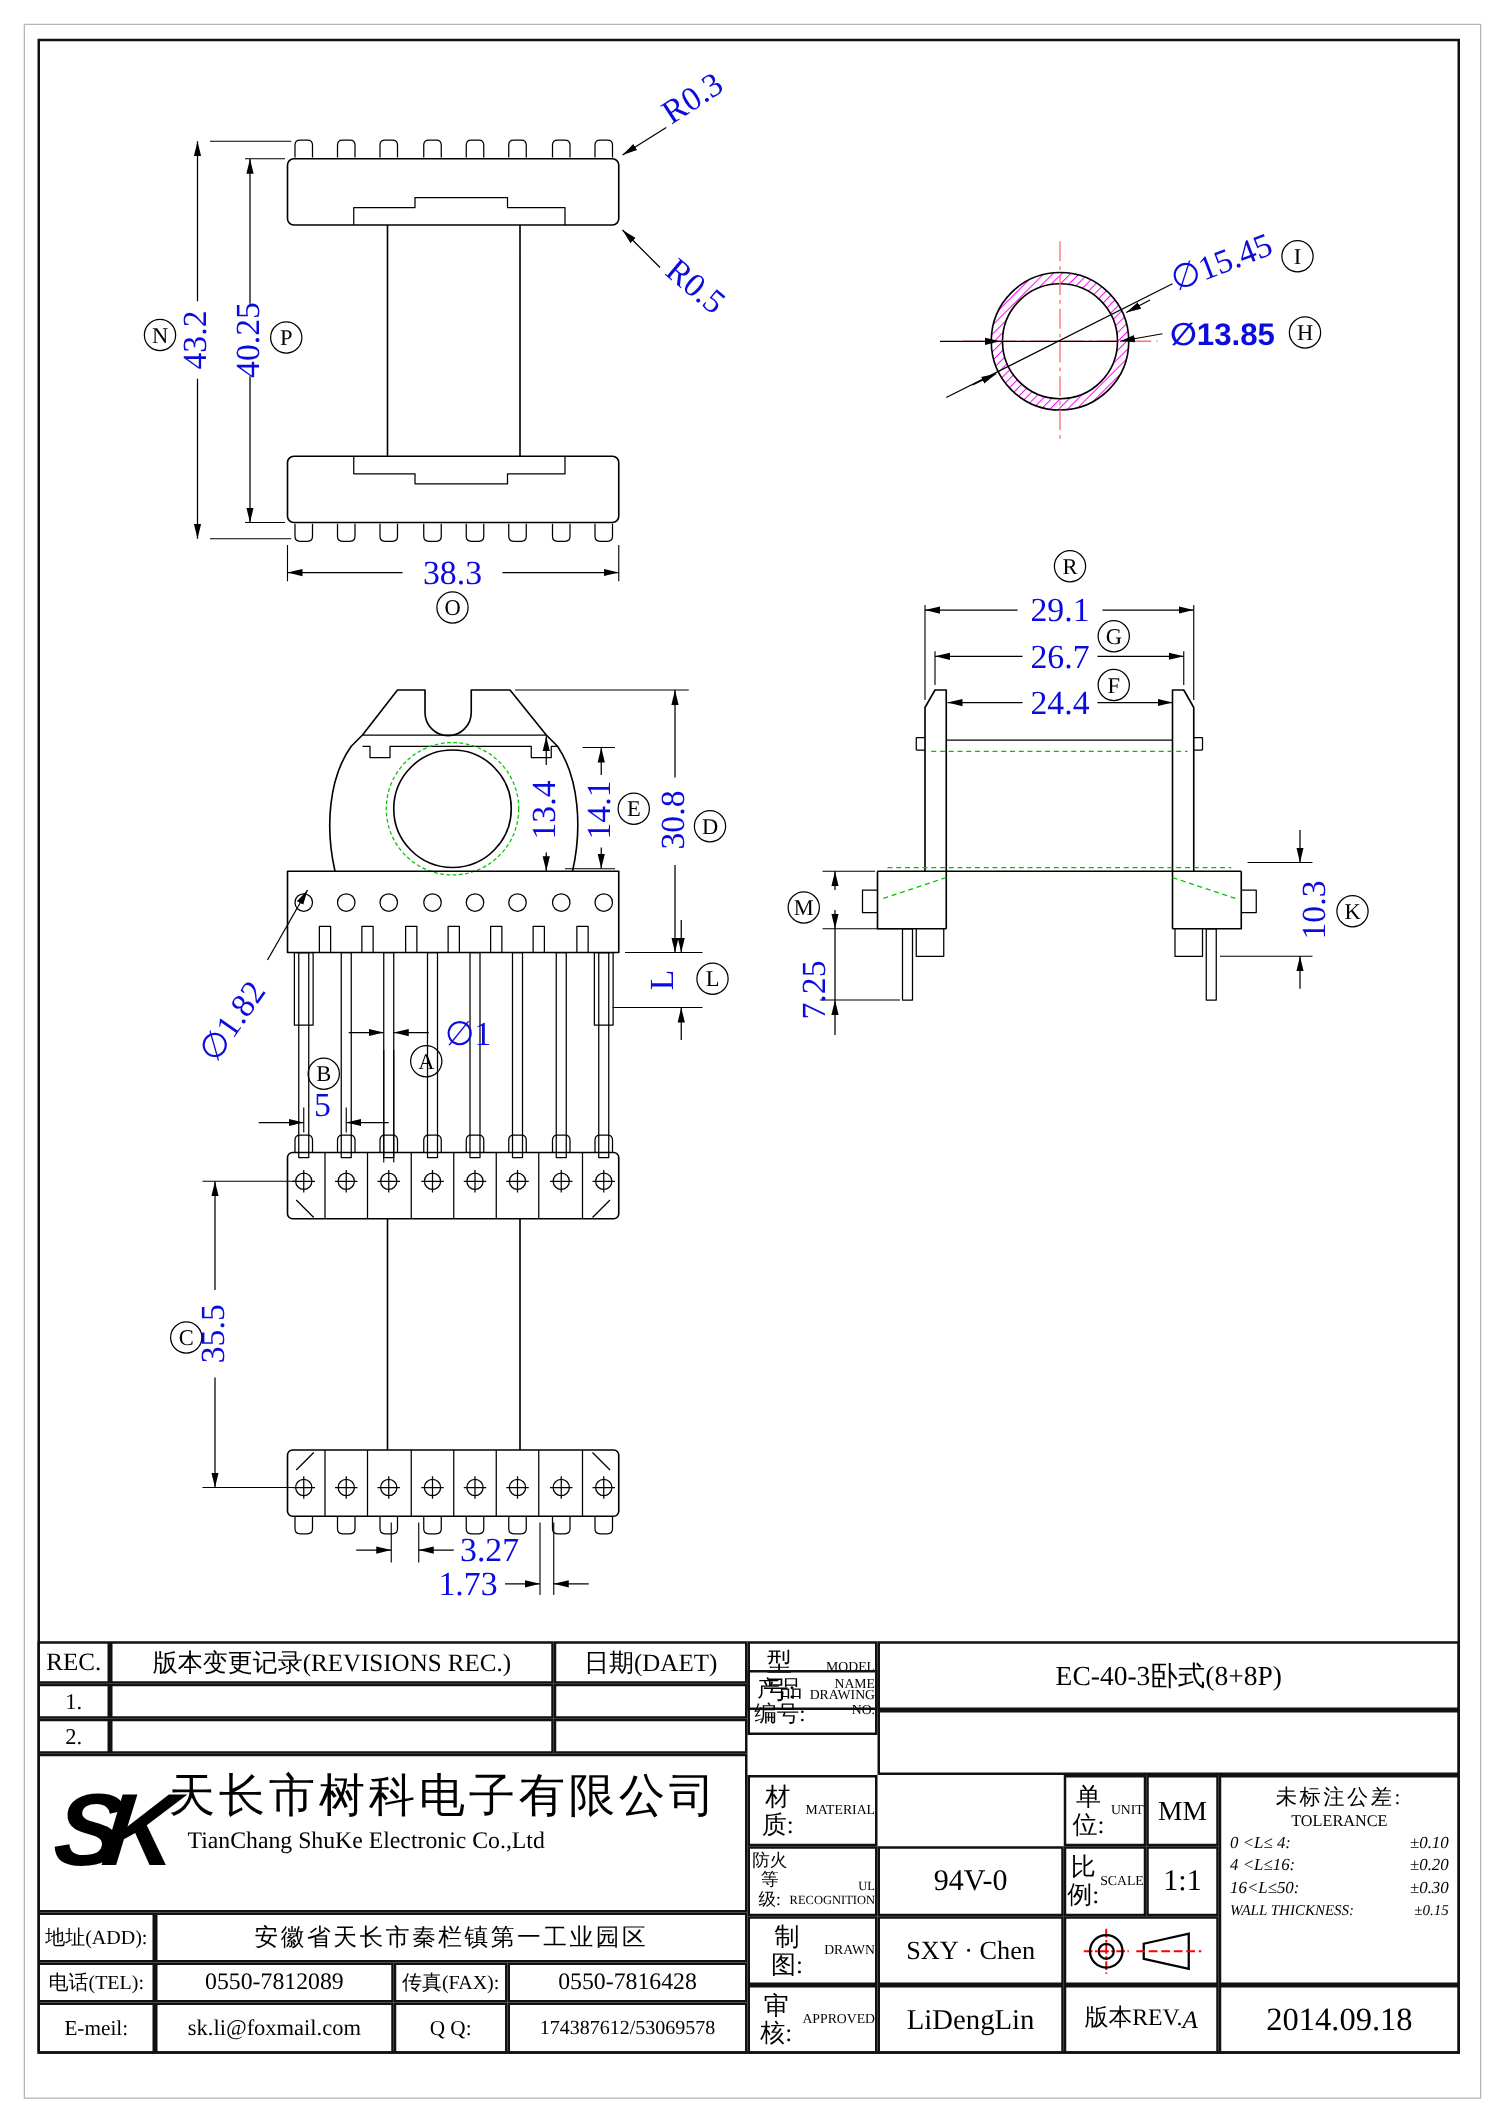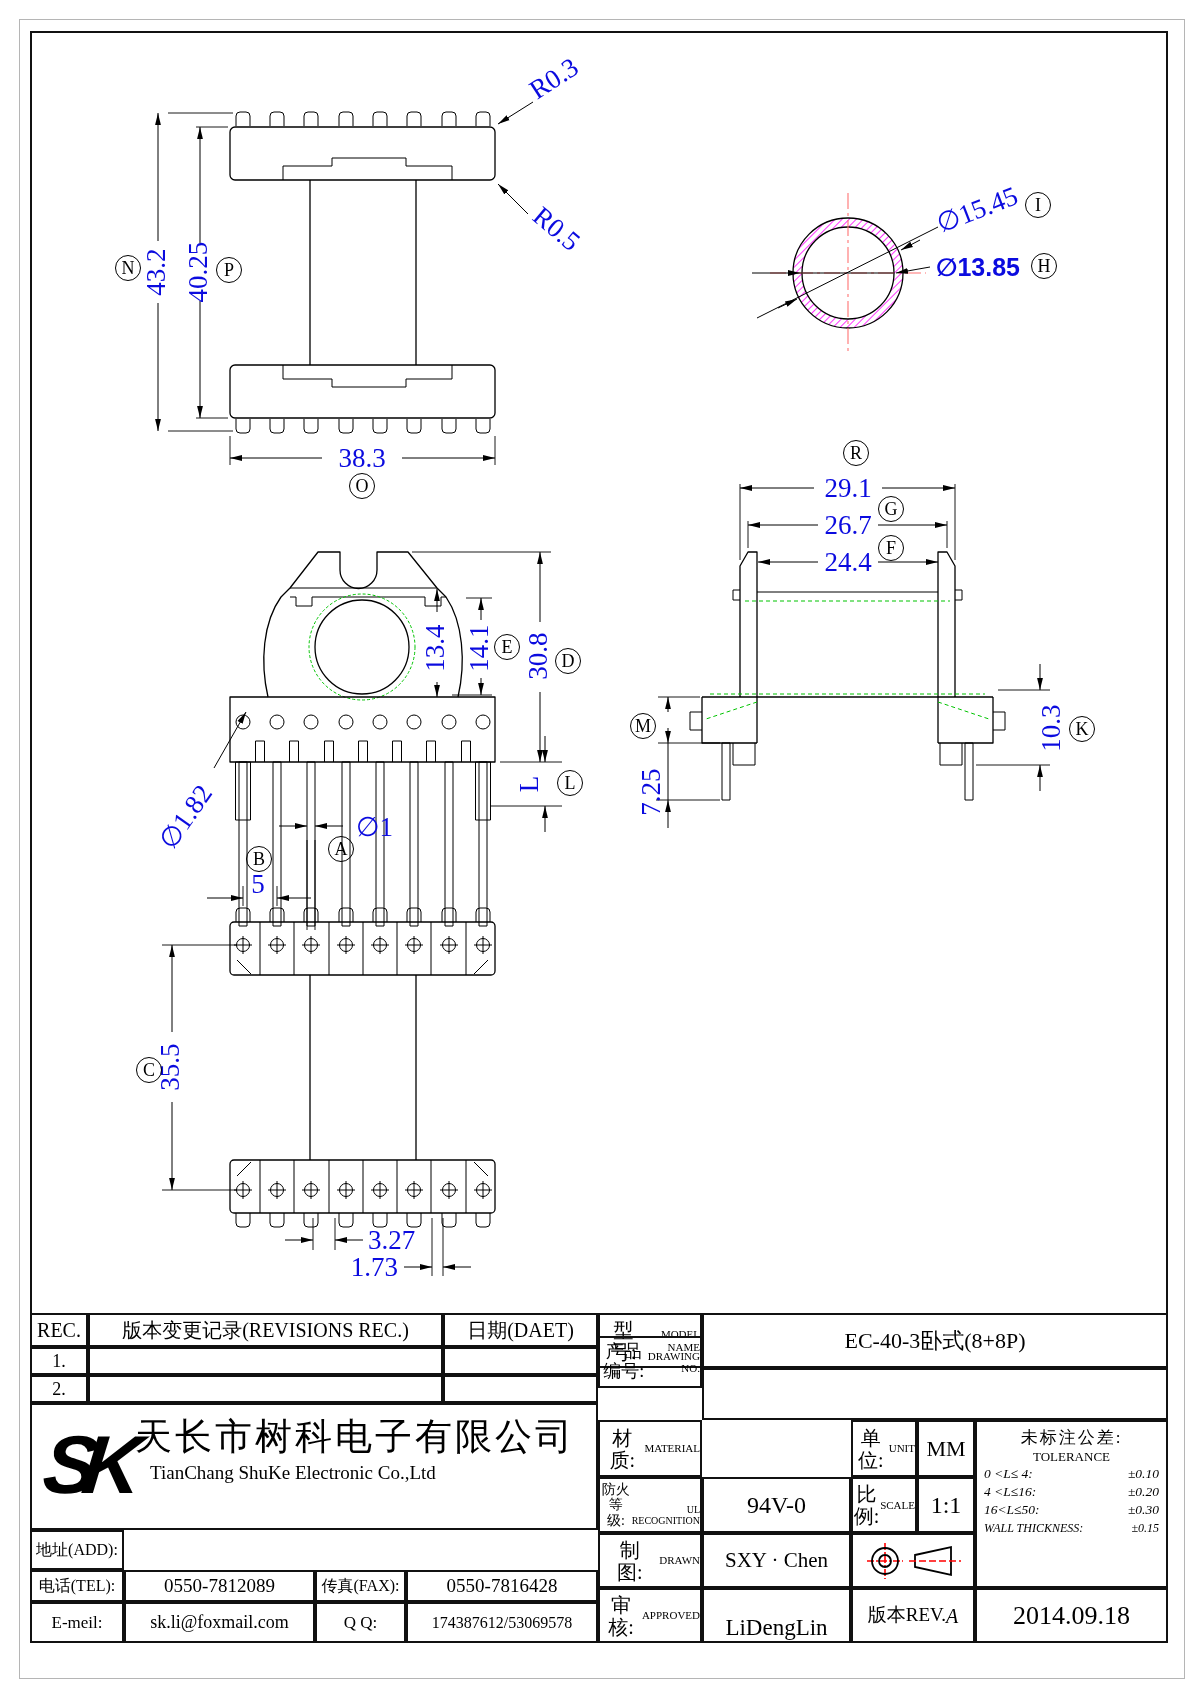--- a/index.html
+++ b/index.html
@@ -377,20 +377,23 @@
   <div class="cell" style="left:443px;top:1375px;width:155px;height:28px;"></div>
 
   <div class="cell" style="left:30px;top:1403px;width:568px;height:127px;"></div>
   <div class="logo-sk">SK</div>
   <div class="comp-cn">天长市树科电子有限公司</div>
   <div class="comp-en">TianChang ShuKe Electronic Co.,Ltd</div>
 
   <div class="cell small-cn" style="left:30px;top:1530px;width:94px;height:40px;">
       <span>地址(ADD):</span>
     </div>
+  <div class="cell" style="left:124px;top:1530px;width:474px;height:40px;font-size:19px;letter-spacing:2px;">
+      <span>安徽省天长市秦栏镇第一工业园区</span>
+    </div>
 
   <div class="cell small-cn" style="left:30px;top:1570px;width:94px;height:32px;">
       <span>电话(TEL):</span>
     </div>
   <div class="cell" style="left:124px;top:1570px;width:191px;height:32px;font-size:19px;">
       <span>0550-7812089</span>
     </div>
   <div class="cell small-cn" style="left:315px;top:1570px;width:91px;height:32px;">
       <span>传真(FAX):</span>
     </div>
@@ -489,21 +492,21 @@
       <circle cx="28" cy="23" r="6" fill="none" stroke="#000" stroke-width="1.8"></circle>
       <path d="M58,17 L94,9 L94,37 L58,29 Z" fill="none" stroke="#000" stroke-width="1.8"></path>
       <path d="M52,23 H104" stroke="#ff0000" stroke-width="1.6" stroke-dasharray="7 3" fill="none"></path>
     </svg>
   </div>
 
   <div class="cell lbl2" style="left:598px;top:1588px;width:104px;height:55px;">
     <span class="cn">审　核:</span>
     <span class="en">APPROVED</span>
     </div>
-  <div class="cell" style="left:702px;top:1588px;width:149px;height:55px;font-size:23px;align-items:flex-end;">
+  <div class="cell" style="left:702px;top:1588px;width:149px;height:55px;font-size:23px;">
     <span>LiDengLin</span>
     </div>
   <div class="cell lbl2" style="left:851px;top:1588px;width:124px;height:55px;">
     <span style="font-size:19px;">版本REV.</span>
     <span style="font-size:20px;font-style:italic;">A</span>
     </div>
   <div class="cell" style="left:975px;top:1588px;width:193px;height:55px;font-size:26px;">
     <span>2014.09.18</span>
     </div>
 </div>

